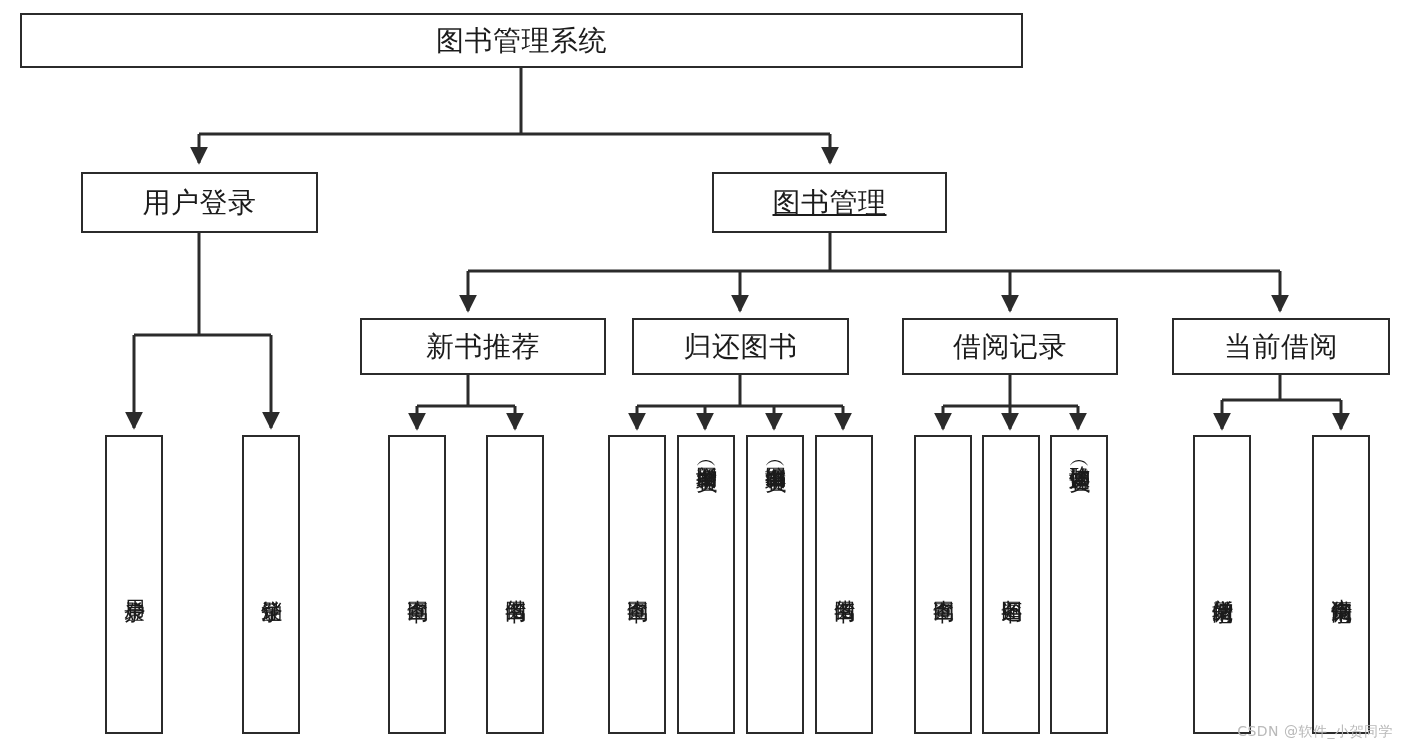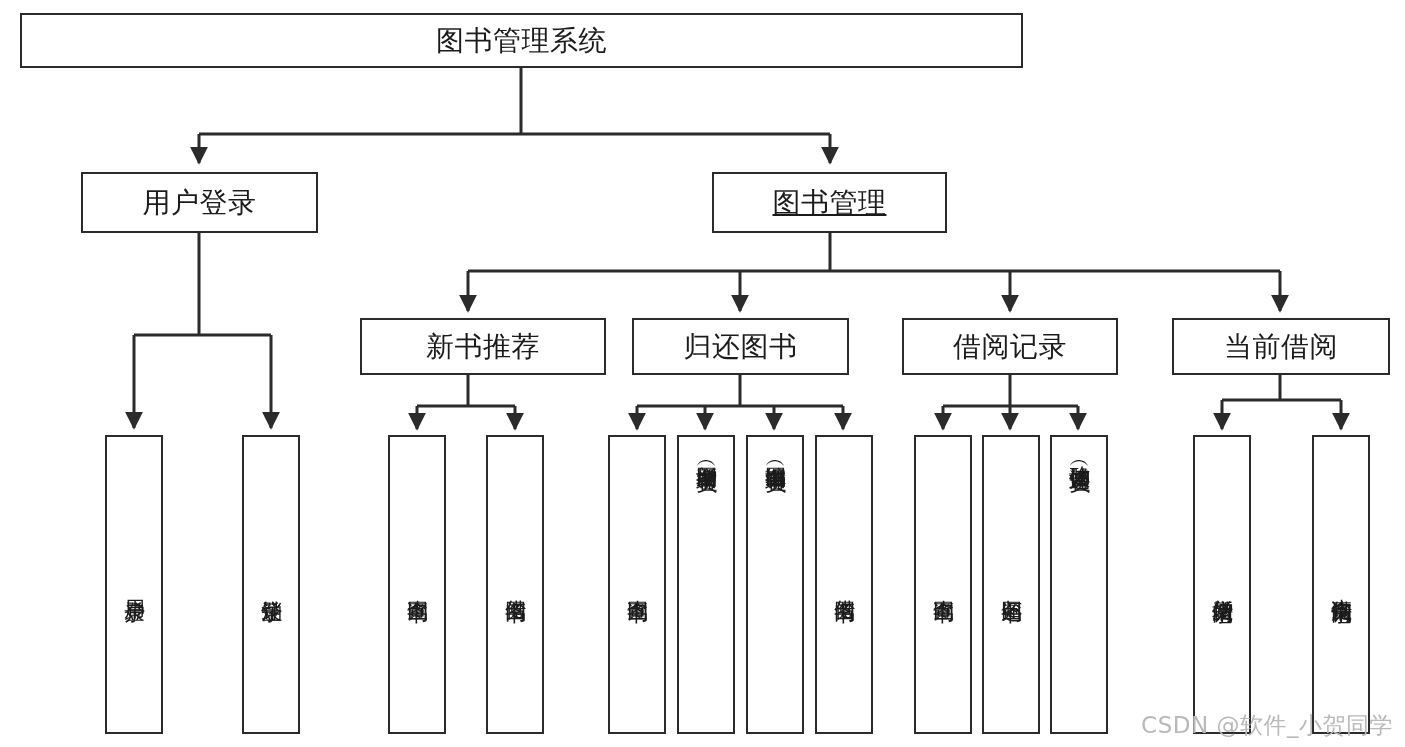--- a/index.html
+++ b/index.html
@@ -62,21 +62,21 @@
     white-space: nowrap;
   }
   .node-leaf.leaf-mid {
     align-items: center;
     padding-top: 0;
   }
   #watermark {
     position: absolute;
     right: 12px;
     bottom: 6px;
-    font-size: 23px;
+    font-size: 14px;
     color: #b9b9b9;
     z-index: 5;
     white-space: nowrap;
     letter-spacing: 0.5px;
     margin-top: 32px;
   }
 </style>
 </head>
 <body>
 

